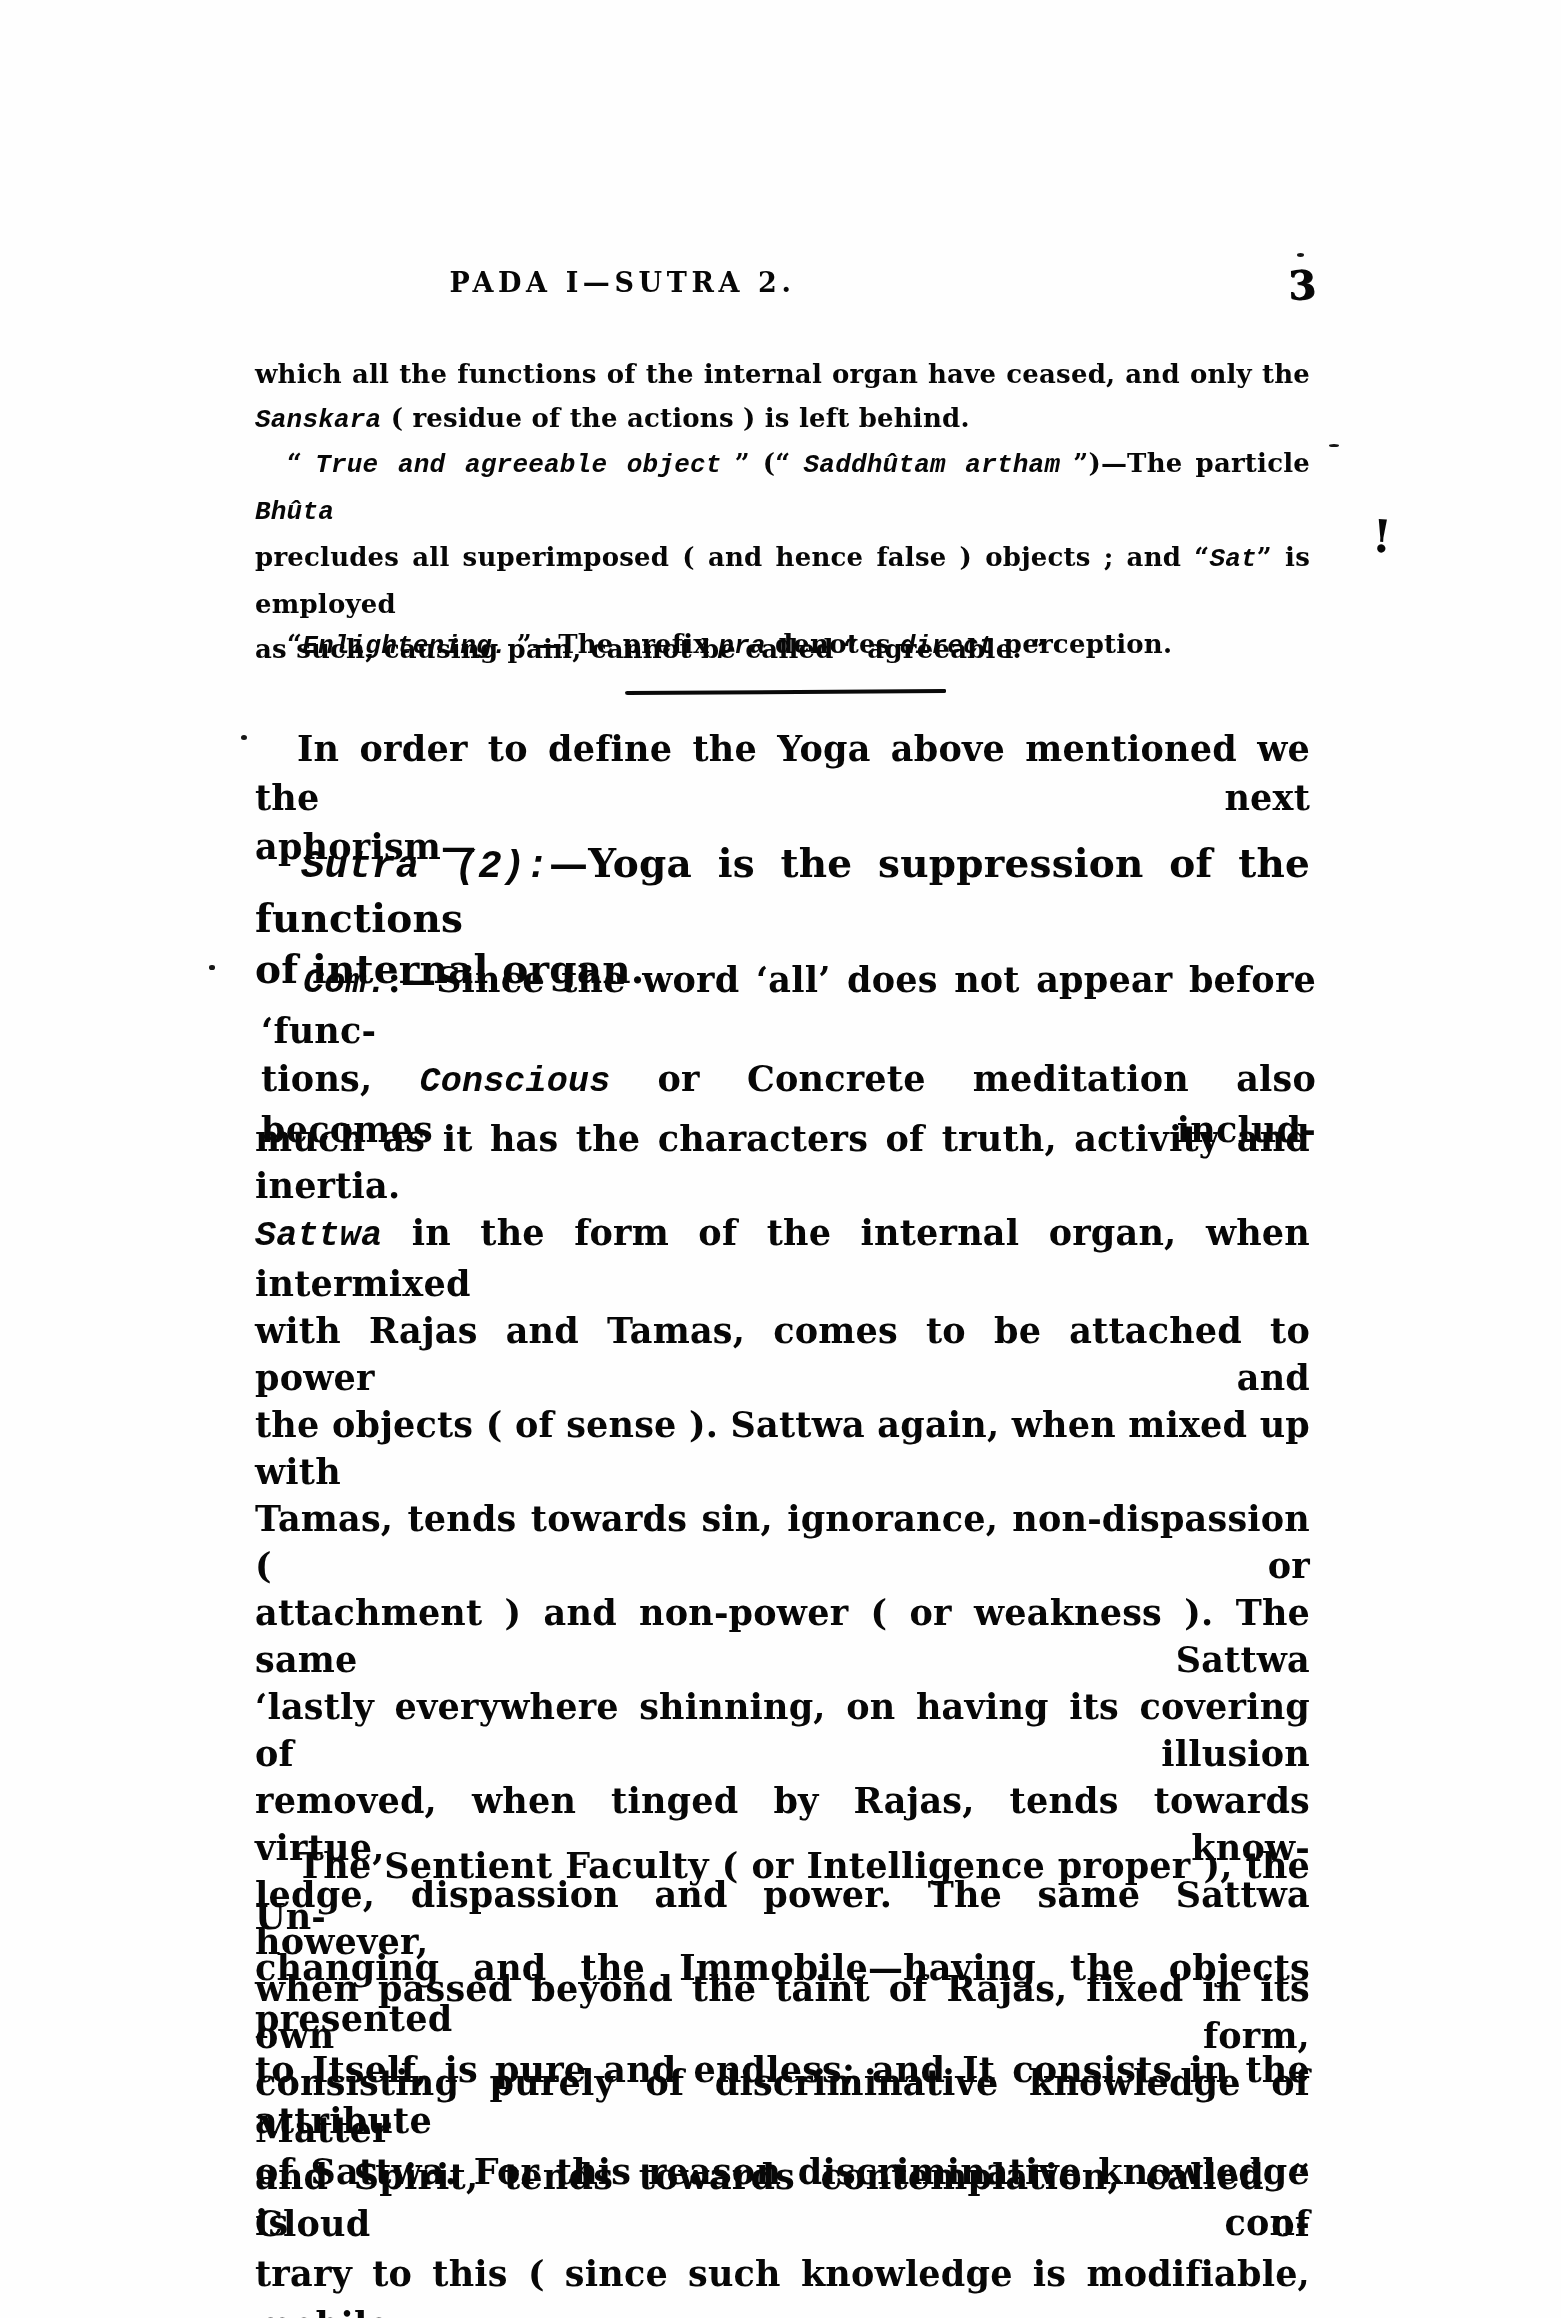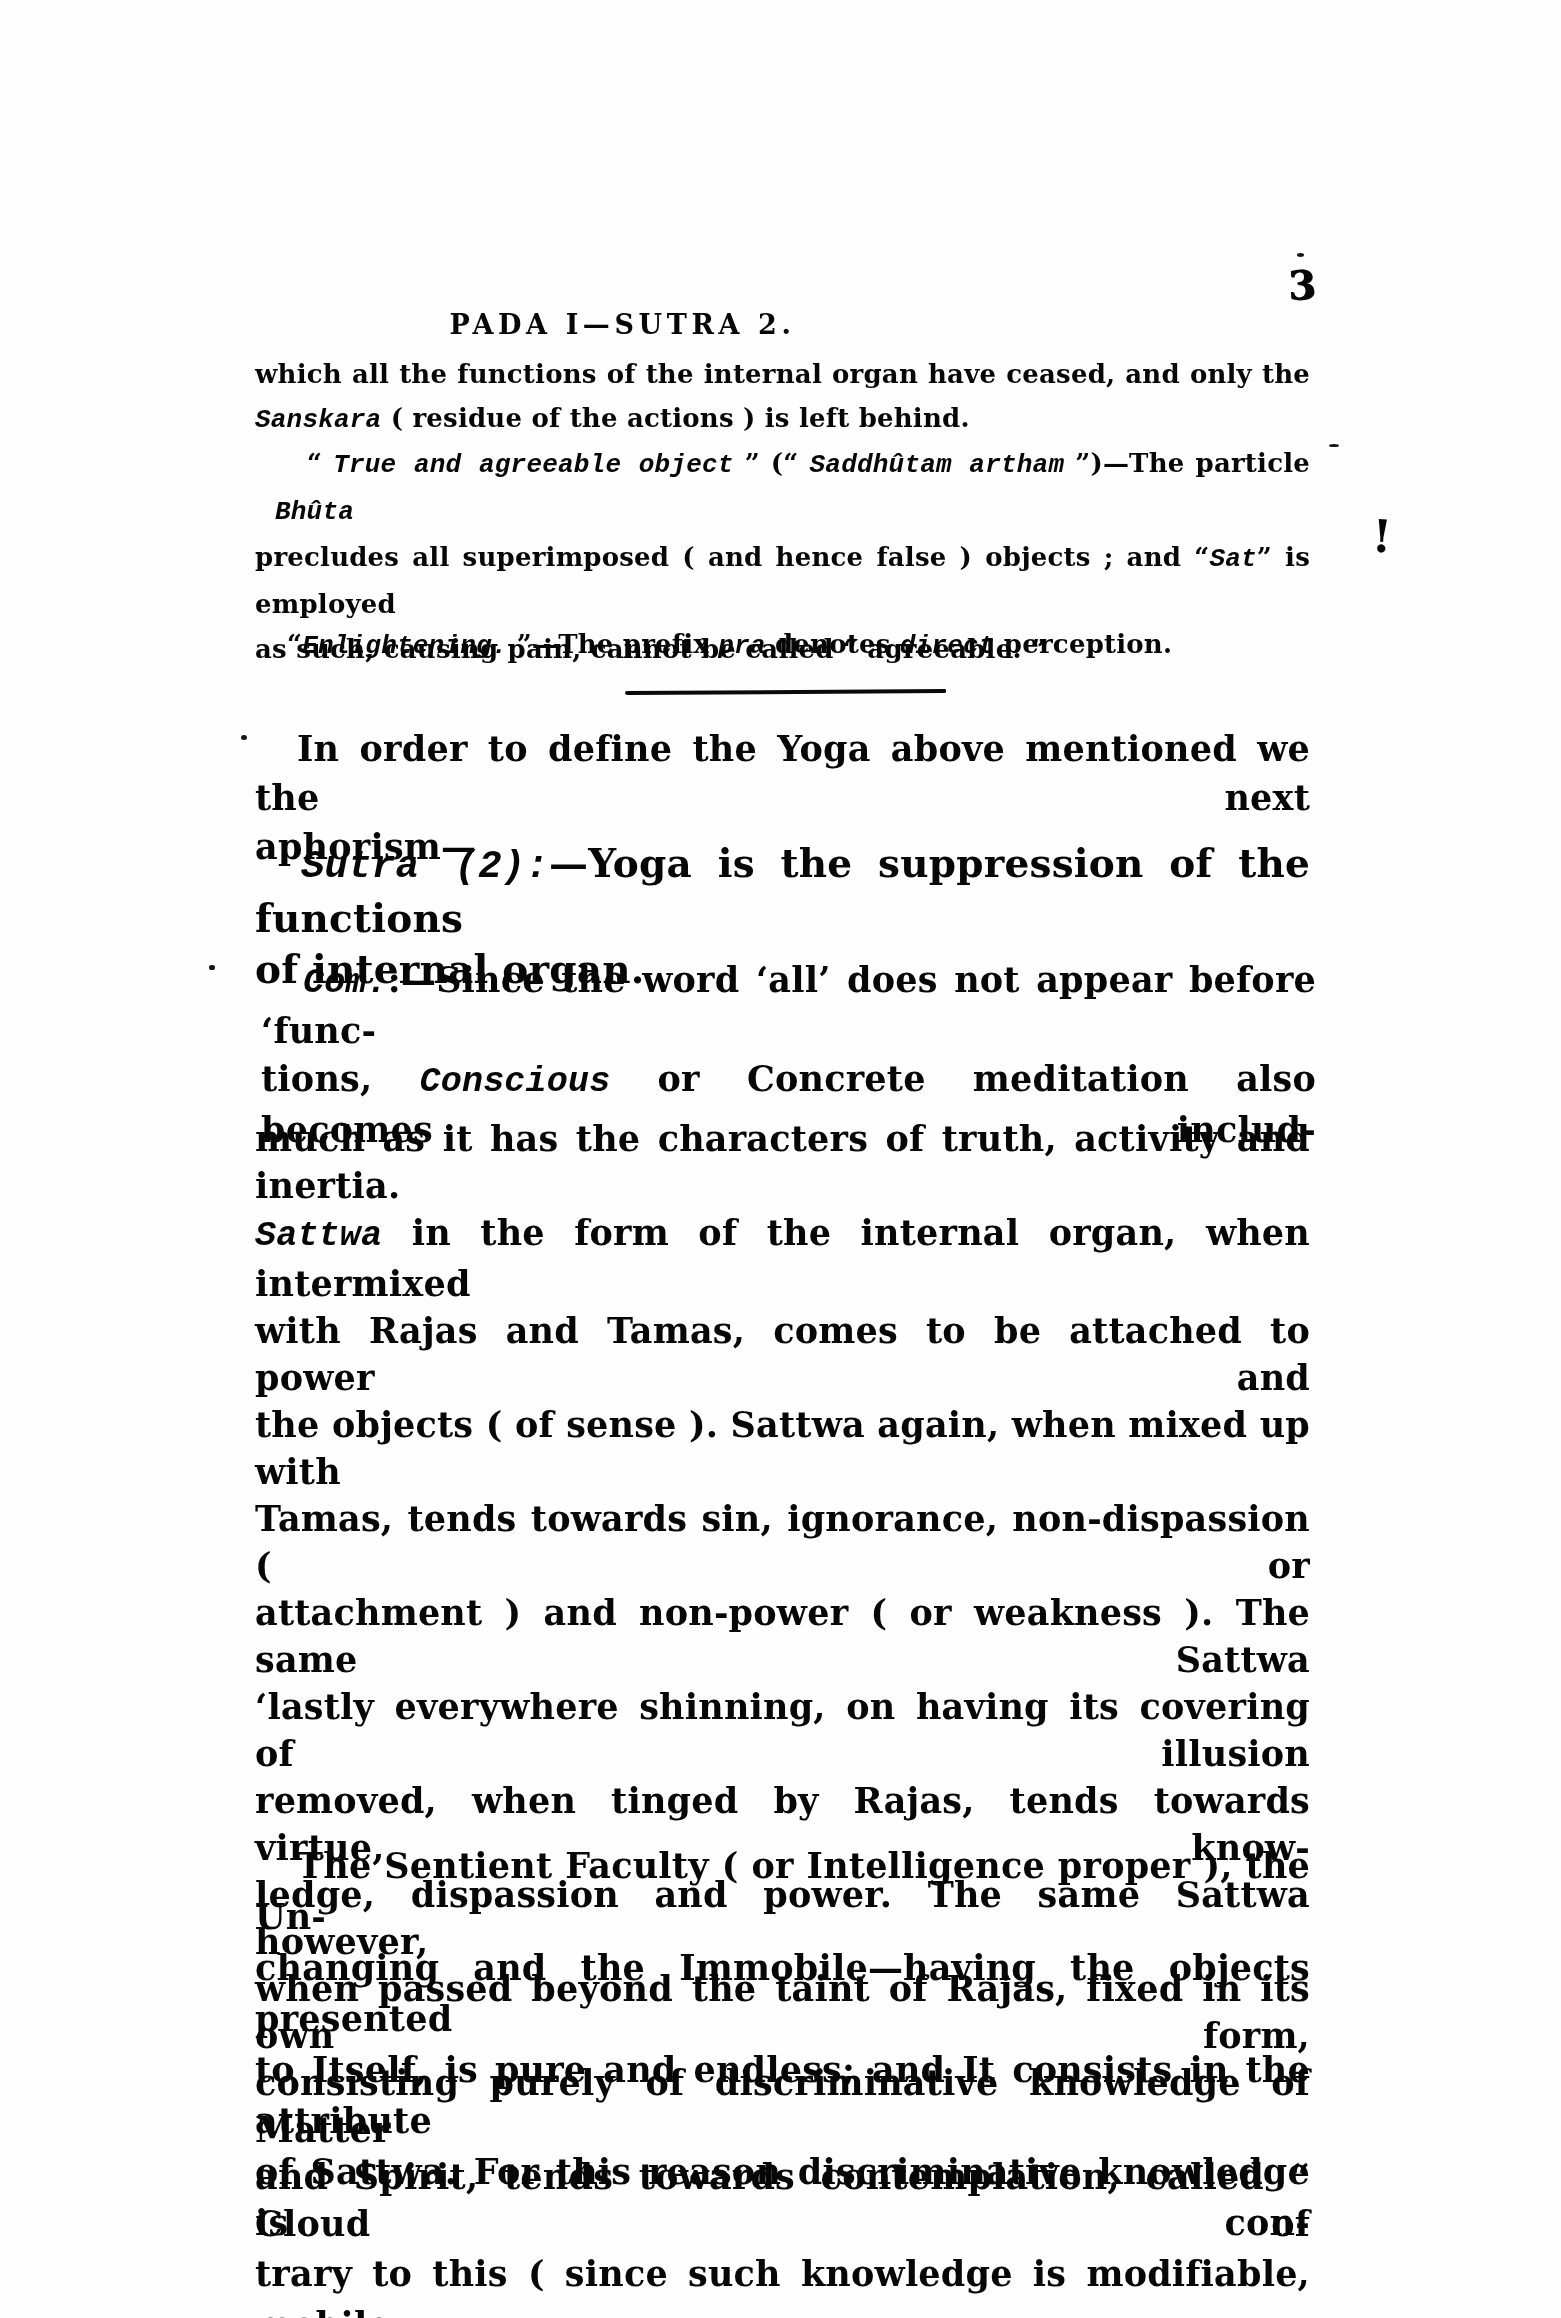--- a/index.html
+++ b/index.html
@@ -23,21 +23,20 @@
   .running-head {
     position: absolute;
     top: 267px;
     left: 0;
     width: 1245px;
     text-align: center;
     font-size: 27px;
     font-weight: 700;
     letter-spacing: 4.6px;
     white-space: nowrap;
-    margin-top: 42px;
   }
   .folio {
     position: absolute;
     top: 261px;
     left: 1288px;
     font-size: 40px;
     font-weight: 700;
     transform: rotate(-2deg);
     text-shadow: 0.9px 0.9px 0 #111;
   }
@@ -92,21 +91,21 @@
   <div class="margin-mark">!</div>
 
   <div class="divider"></div>
 
   <main>
       <div class="para small" style="top: 352px; line-height: 44px;">
         <div class="line j"><span>which all the functions of the internal organ have ceased, and only the</span></div>
         <div class="line"><span class="it">Sanskara</span><span> ( residue of the actions ) is left behind.</span></div>
       </div>
       <div class="para small" style="top: 441px; line-height: 45px;">
-        <div class="line j" style="text-indent: 32px; margin-left: 20px;"><span>“ </span><span class="it">True and agreeable object</span><span> ” (“ </span><span class="it">Saddhûtam artham</span><span> ”)—The particle </span><span class="it">Bhûta</span></div>
+        <div class="line j" style="text-indent: 32px;"><span>“ </span><span class="it">True and agreeable object</span><span> ” (“ </span><span class="it">Saddhûtam artham</span><span> ”)—The particle </span><span class="it">Bhûta</span></div>
         <div class="line j"><span>precludes all superimposed ( and hence false ) objects ; and “</span><span class="it">Sat</span><span>” is employed</span></div>
         <div class="line"><span>as such, causing pain, cannot be called “ agreeable. ”</span></div>
       </div>
       <div class="para small" style="top: 622px; line-height: 44px;">
         <div class="line" style="text-indent: 32px;"><span>“</span><span class="it">Enlightening.</span><span> ”—The prefix </span><span class="it">pra</span><span> denotes </span><span class="it">direct</span><span> perception.</span></div>
       </div>
       <div class="para main" style="top: 724px; line-height: 49px;">
         <div class="line j" style="text-indent: 42px;"><span>In order to define the Yoga above mentioned we the next</span></div>
         <div class="line"><span>aphorism—</span></div>
       </div>

